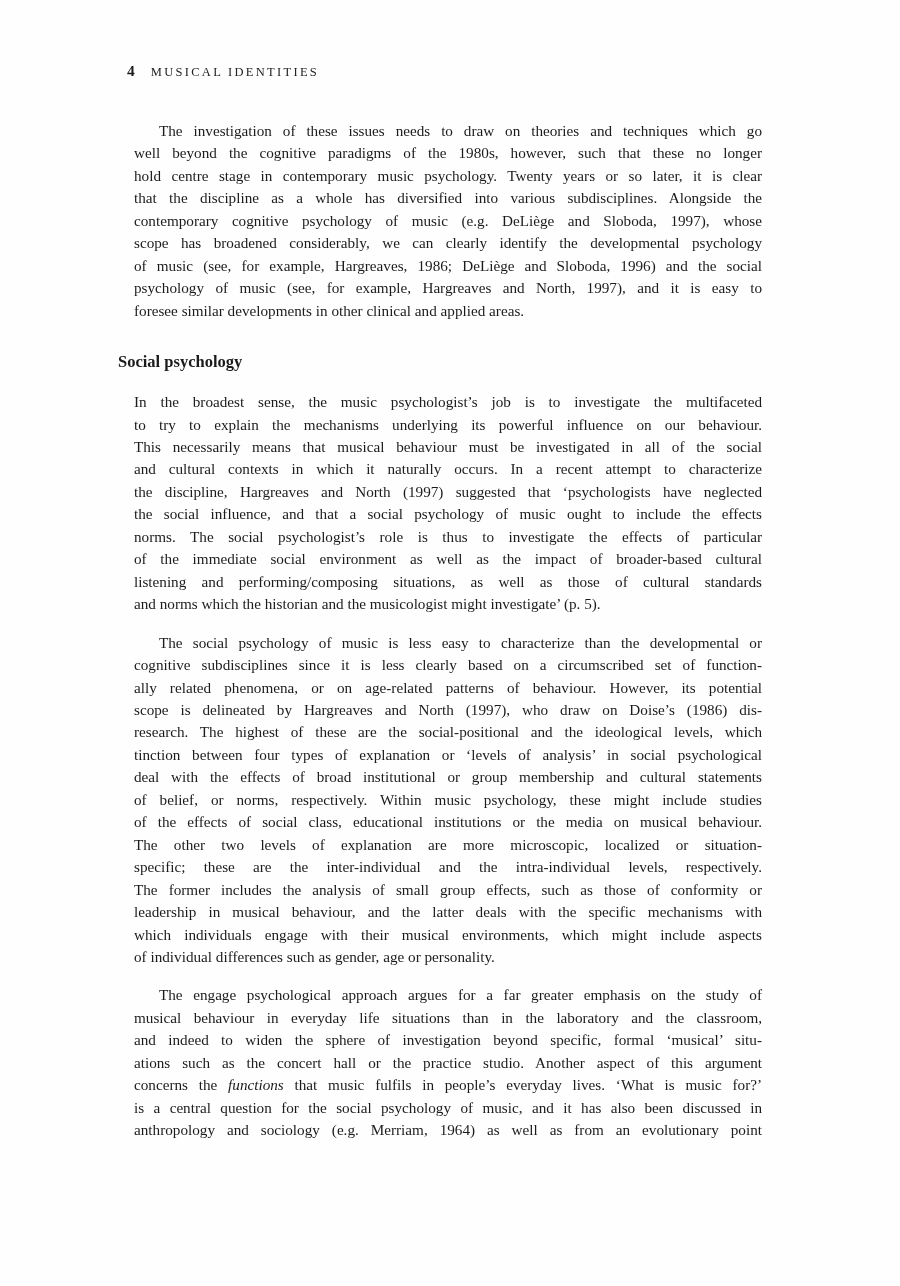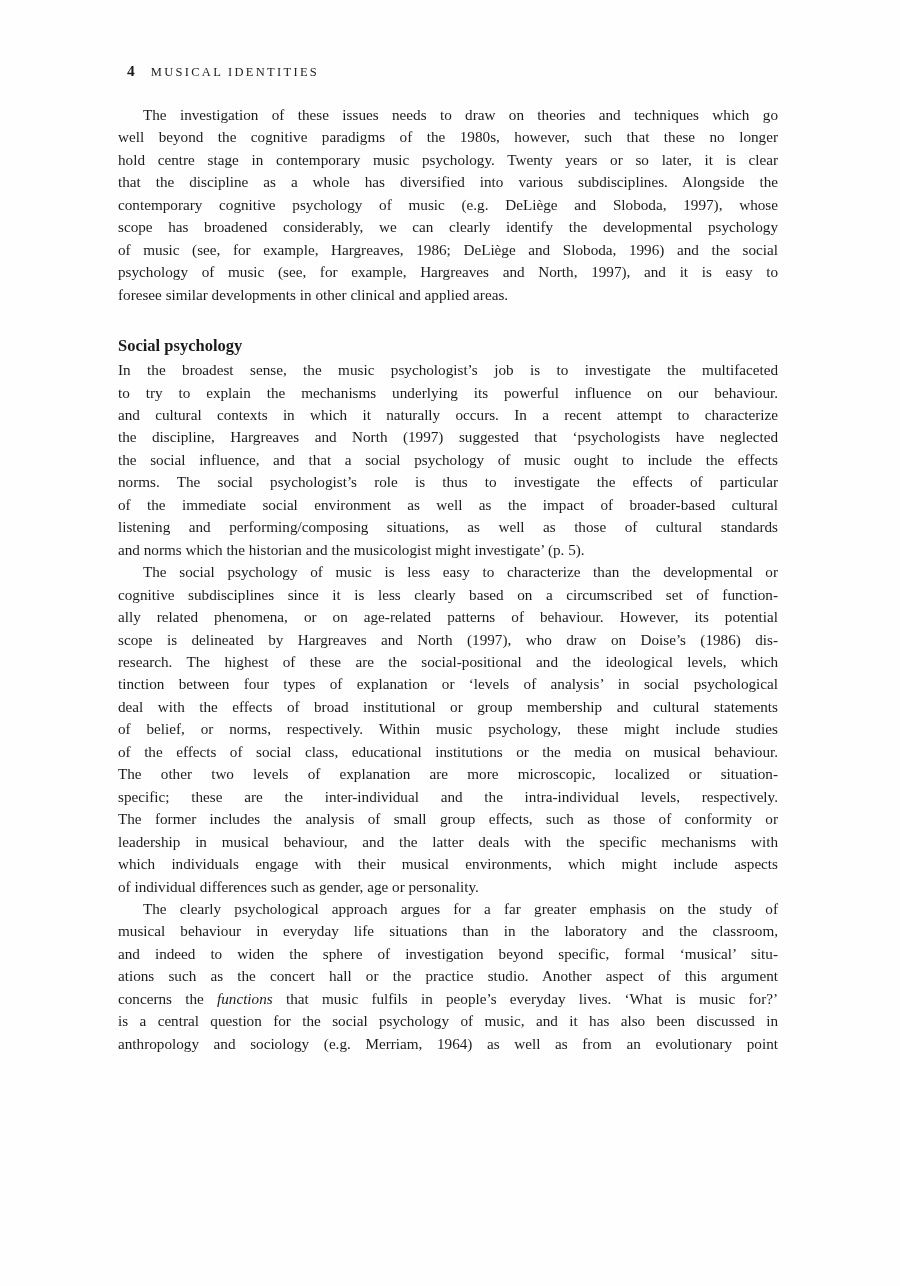--- a/index.html
+++ b/index.html
@@ -30,21 +30,21 @@
     color: #222;
   }
   .body-text {
     position: absolute;
     left: 118px;
     top: 104px;
     width: 660px;
     font-size: 15.2px;
     line-height: 22.45px;
   }
-  .para { margin: 0; padding: 0; }
+  .para { margin: 16px; padding: 0; }
   .ln {
     text-align: justify;
     text-align-last: justify;
   }
   .ln.last { text-align-last: left; }
   .ln.indent { text-indent: 25px; }
   .section-heading {
     margin: 27px 0 0 0;
     padding: 0;
     font-size: 16.5px;
@@ -75,20 +75,21 @@
       <div class="ln">of music (see, for example, Hargreaves, 1986; DeLiège and Sloboda, 1996) and the social</div>
       <div class="ln">psychology of music (see, for example, Hargreaves and North, 1997), and it is easy to</div>
       <div class="ln last">foresee similar developments in other clinical and applied areas.</div>
     </div>
 
     <h2 class="section-heading">Social psychology</h2>
 
     <div class="para">
       <div class="ln">In the broadest sense, the music psychologist’s job is to investigate the multifaceted</div>
       <div class="ln">to try to explain the mechanisms underlying its powerful influence on our behaviour.</div>
+      <div class="ln">This necessarily means that musical behaviour must be investigated in all of the social</div>
       <div class="ln">and cultural contexts in which it naturally occurs. In a recent attempt to characterize</div>
       <div class="ln">the discipline, Hargreaves and North (1997) suggested that ‘psychologists have neglected</div>
       <div class="ln">the social influence, and that a social psychology of music ought to include the effects</div>
       <div class="ln">norms. The social psychologist’s role is thus to investigate the effects of particular</div>
       <div class="ln">of the immediate social environment as well as the impact of broader-based cultural</div>
       <div class="ln">listening and performing/composing situations, as well as those of cultural standards</div>
       <div class="ln last">and norms which the historian and the musicologist might investigate’ (p. 5).</div>
     </div>
 
     <div class="para">
@@ -103,21 +104,21 @@
       <div class="ln">of the effects of social class, educational institutions or the media on musical behaviour.</div>
       <div class="ln">The other two levels of explanation are more microscopic, localized or situation-</div>
       <div class="ln">specific; these are the inter-individual and the intra-individual levels, respectively.</div>
       <div class="ln">The former includes the analysis of small group effects, such as those of conformity or</div>
       <div class="ln">leadership in musical behaviour, and the latter deals with the specific mechanisms with</div>
       <div class="ln">which individuals engage with their musical environments, which might include aspects</div>
       <div class="ln last">of individual differences such as gender, age or personality.</div>
     </div>
 
     <div class="para">
-      <div class="ln indent">The clearly psychological approach argues for a far greater emphasis on the study of</div>
+      <div class="ln indent">The engage psychological approach argues for a far greater emphasis on the study of</div>
       <div class="ln">musical behaviour in everyday life situations than in the laboratory and the classroom,</div>
       <div class="ln">and indeed to widen the sphere of investigation beyond specific, formal ‘musical’ situ-</div>
       <div class="ln">ations such as the concert hall or the practice studio. Another aspect of this argument</div>
       <div class="ln"><span>concerns the </span><em>functions</em><span> that music fulfils in people’s everyday lives. ‘What is music for?’</span></div>
       <div class="ln">is a central question for the social psychology of music, and it has also been discussed in</div>
       <div class="ln">anthropology and sociology (e.g. Merriam, 1964) as well as from an evolutionary point</div>
     </div>
 
   </div>
 </div>

